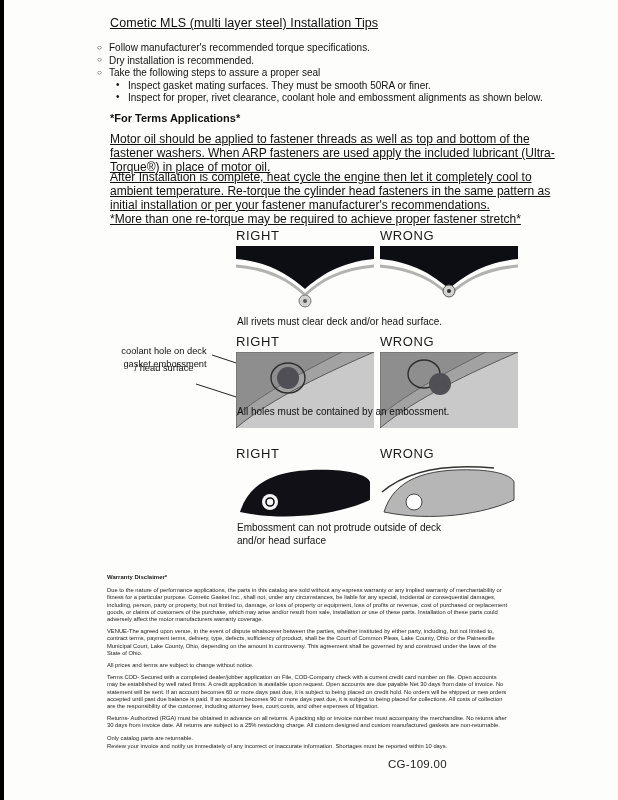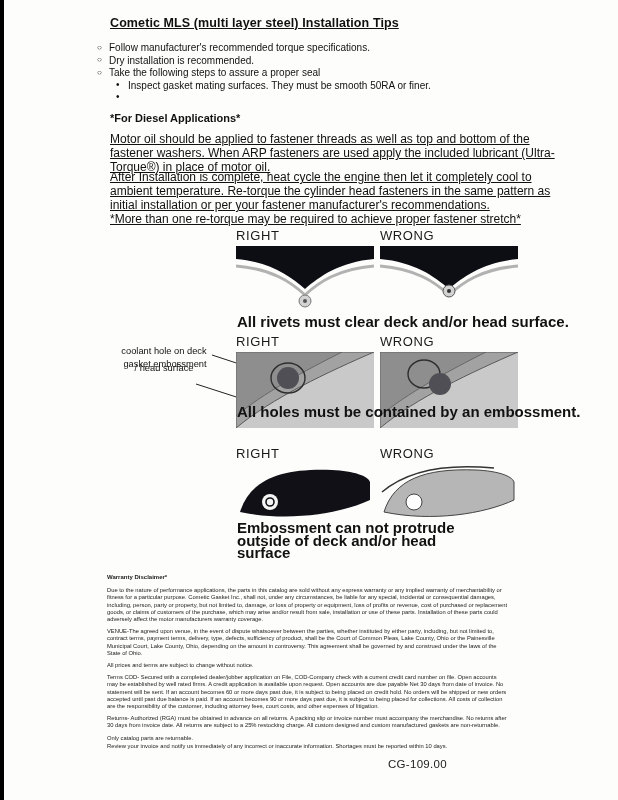--- a/index.html
+++ b/index.html
@@ -7,40 +7,40 @@
   .page {
     position:relative; width:618px; height:800px; margin:0 auto;
     background:#fdfdfc; color:#111;
     font-family:"Liberation Sans", sans-serif;
     overflow:hidden;
   }
   .edge-bar { position:absolute; left:0; top:0; width:4px; height:100%; background:#000; }
 
   .title {
     position:absolute; left:110px; top:16px;
-    font-size:12.5px; font-weight:bold; text-decoration:underline;
+    font-size:12.5px; font-weight:normal; text-decoration:underline;
     letter-spacing:0.1px;
   }
 
   .tips { position:absolute; left:97px; top:42px; width:480px; list-style:none; font-size:10px; line-height:12px; }
   .tips li { position:relative; padding-left:12px; margin-bottom:0.5px; }
   .tips li.sub { margin-left:19px; }
   .tips .marker { position:absolute; left:0; top:-0.5px; font-size:8px; }
   .tips li.sub .marker { font-size:10px; top:-1px; }
 
   .diesel-heading { position:absolute; left:110px; top:112px; font-size:11px; font-weight:bold; }
   .para { position:absolute; left:110px; width:450px; font-size:12px; line-height:14px;text-decoration:underline; }
   .para-1 { top:132px; }
   .para-2 { top:170px; }
   .note   { top:212px; width:470px; }
 
   .fig-label { position:absolute; width:138px; text-align:left; font-size:13px; letter-spacing:0.6px; color:#1a1a1a; }
   .panel { position:absolute; width:138px; }
   .panel svg { display:block; width:100%; height:100%; }
-  .caption { position:absolute; font-size:15px; line-height:12.5px;font-weight:bold; }
+  .caption { position:absolute; font-size:10px; line-height:12.5px; }
 
   .ann-label { position:absolute; font-size:9.3px; line-height:17px; color:#111;text-align:center; }
   .ann-coolant { left:120px; top:343px; width:88px; }
   .ann-emboss  { left:120px; top:356px; width:90px; }
   .leader-svg { position:absolute; left:190px; top:350px; width:120px; height:70px; }
 
   .legal { position:absolute; left:107px; top:574px; width:401px; font-size:5.8px; line-height:7.2px; color:#222; }
   .legal .legal-heading { font-weight:bold; font-size:6px; margin-bottom:6px; }
   .legal p { margin-bottom:5px; }
   .legal p.tight { margin-bottom:1px; }
@@ -67,24 +67,25 @@
     <li>
       <span class="marker">○</span>
       <span>Take the following steps to assure a proper seal</span>
     </li>
     <li class="sub">
       <span class="marker">•</span>
       <span>Inspect gasket mating surfaces.  They must be smooth 50RA or finer.</span>
     </li>
     <li class="sub">
       <span class="marker">•</span>
+      <span>Inspect for proper, rivet clearance, coolant hole and embossment alignments as shown below.</span>
     </li>
   </ul>
 
-  <div class="diesel-heading">*For Diesel Applications*</div>
+  <div class="diesel-heading">*For Terms Applications*</div>
   <p class="para para-1">Motor oil should be applied to fastener threads as well as top and bottom of the fastener washers. When ARP fasteners are used apply the included lubricant (Ultra-Torque®) in place of motor oil.</p>
   <p class="para note">*More than one re-torque may be required to achieve proper fastener stretch*</p>
   <p class="para para-2">After Installation is complete, heat cycle the engine then let it completely cool to ambient temperature. Re-torque the cylinder head fasteners in the same pattern as initial installation or per your fastener manufacturer's recommendations.</p>
 
   <div class="fig-label" style="left:236px; top:228px;">RIGHT</div>
   <div class="fig-label" style="left:380px; top:228px;">WRONG</div>
 
   <div class="panel" style="left:236px; top:246px; height:66px;">
     <svg viewBox="0 0 138 66">
       <path d="M0,0 H138 V13 C104,16 84,30 69,43 C54,30 34,16 0,13 Z" fill="#0d0d14"></path>

